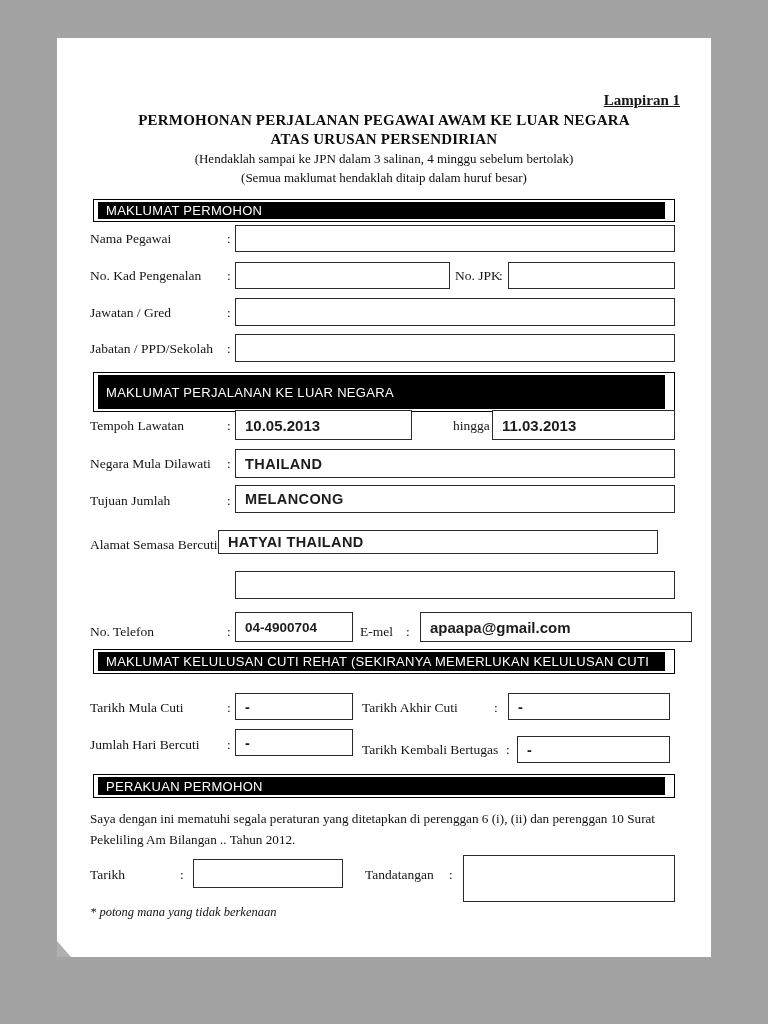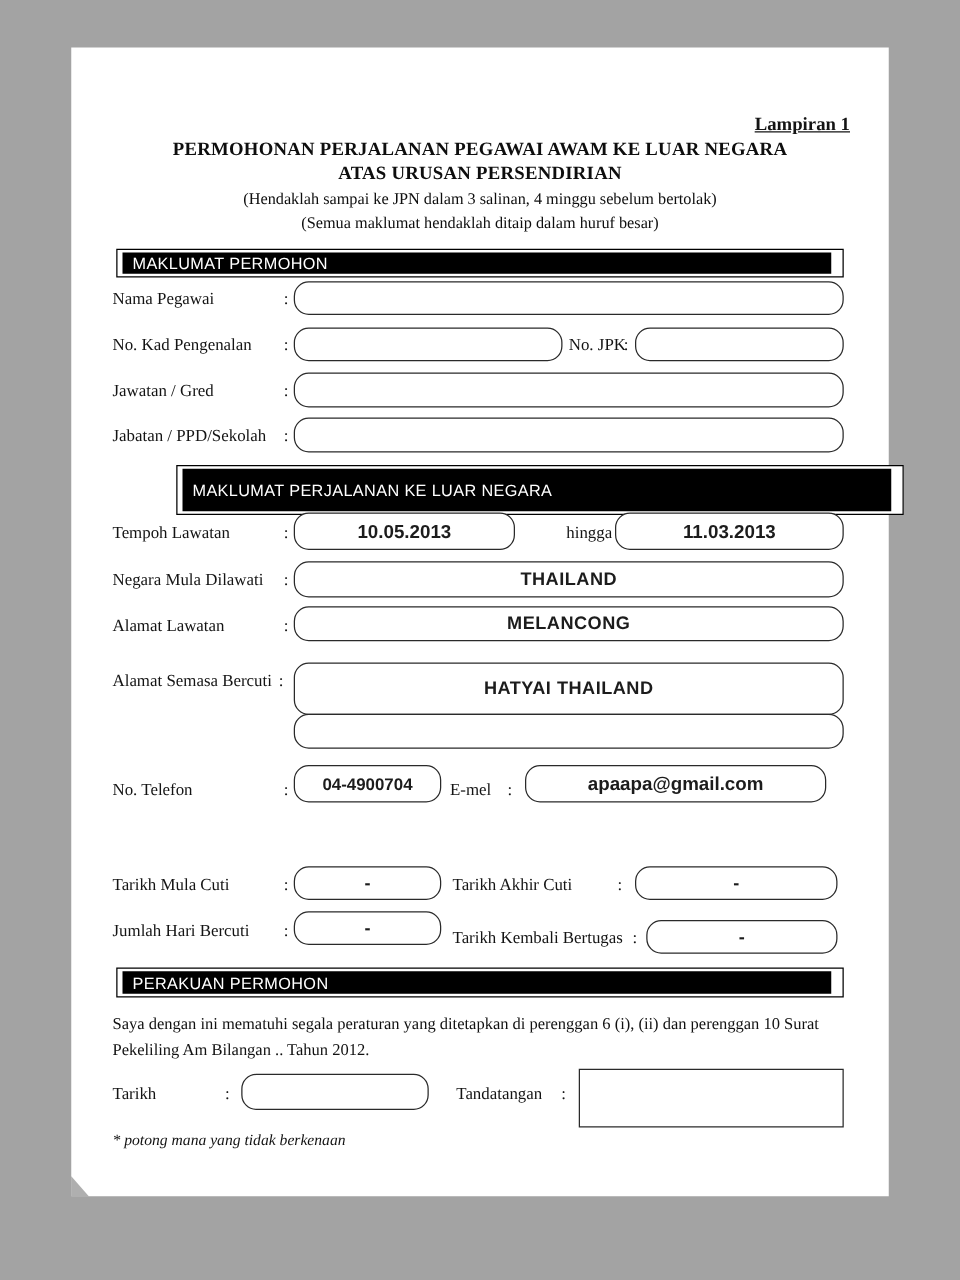--- a/index.html
+++ b/index.html
@@ -5,21 +5,21 @@
   * { margin:0; padding:0; box-sizing:border-box; }
   html,body { width:768px; height:1024px; }
   .canvas { position:relative; width:768px; height:1024px; background:#a3a3a3;
             font-family:"Liberation Serif", serif; overflow:hidden; }
   .sheet { position:absolute; left:57px; top:38px; width:654px; height:919px; background:#ffffff; }
   .lbl { position:absolute; font-size:13.5px; color:#141414; white-space:nowrap; }
   .ctr { position:absolute; left:57px; width:654px; text-align:center; color:#0e0e0e; white-space:nowrap; }
   .box { position:absolute; border:1.5px solid #2a2a2a; background:#fff;
          font-family:"Liberation Sans", sans-serif; font-weight:bold; font-size:14.5px;
          color:#1c1c1c; padding:0 9px; }
-  input.box { outline:none; border-radius:12px;text-align:center; }
+  input.box { outline:none; border-radius:0; }
   .bigbox { position:absolute; border:1.5px solid #2a2a2a; background:#fff; }
   .sec { position:absolute; left:93px; width:582px; border:1.5px solid #000; background:#fff; }
   .bar { position:absolute; left:4px; top:2px; bottom:2px; right:9px; background:#000; color:#fff;
          font-family:"Liberation Sans", sans-serif; font-size:13px; letter-spacing:.3px;
          display:flex; align-items:center; padding-left:8px; white-space:nowrap; }
   .para { position:absolute; font-size:13.2px; color:#111; line-height:21px; }
   .foot { position:absolute; font-style:italic; font-size:12.5px; color:#111; }
   .artifact { position:absolute; left:57px; top:941px; width:0; height:0;
               border-left:14px solid #6d6d6d; border-top:16px solid transparent; opacity:.55; }
 </style>
@@ -52,50 +52,53 @@
   <input class="box" style="left: 508px; top: 262px; width: 167px; height: 27px;" value="">
 
   <div class="lbl" style="left:90px;top:305px;">Jawatan / Gred</div>
   <div class="lbl" style="left:227px;top:305px;">:</div>
   <input class="box" style="left: 235px; top: 298px; width: 440px; height: 28px;" value="">
 
   <div class="lbl" style="left:90px;top:341px;">Jabatan / PPD/Sekolah</div>
   <div class="lbl" style="left:227px;top:341px;">:</div>
   <input class="box" style="left: 235px; top: 334px; width: 440px; height: 28px;" value="">
 
-  <div class="sec" style="top:372px;height:40px;margin-left:48px;">
+  <div class="sec" style="top:372px;height:40px;">
     <div class="bar">MAKLUMAT PERJALANAN KE LUAR NEGARA</div>
   </div>
 
   <div class="lbl" style="left:90px;top:418px;">Tempoh Lawatan</div>
   <div class="lbl" style="left:227px;top:418px;">:</div>
   <input class="box" style="left: 235px; top: 410px; width: 177px; height: 30px; font-size: 15px;" value="10.05.2013">
   <div class="lbl" style="left:453px;top:418px;">hingga</div>
   <input class="box" style="left: 492px; top: 410px; width: 183px; height: 30px; font-size: 15px;" value="11.03.2013">
 
   <div class="lbl" style="left:90px;top:456px;">Negara Mula Dilawati</div>
   <div class="lbl" style="left:227px;top:456px;">:</div>
   <input class="box" style="left: 235px; top: 449px; width: 440px; height: 29px; letter-spacing: 0.4px;" value="THAILAND">
 
-  <div class="lbl" style="left:90px;top:493px;">Alamat Lawatan</div>
+  <div class="lbl" style="left:90px;top:493px;">Tujuan Jumlah</div>
   <div class="lbl" style="left:227px;top:493px;">:</div>
   <input class="box" style="left: 235px; top: 485px; width: 440px; height: 28px; letter-spacing: 0.4px;" value="MELANCONG">
 
   <div class="lbl" style="left:90px;top:537px;">Alamat Semasa Bercuti</div>
   <div class="lbl" style="left:223px;top:537px;">:</div>
-  <input class="box" style="left: 235px; top: 530px; width: 440px; height: 42px; letter-spacing: 0.4px;" value="HATYAI THAILAND">
+  <input class="box" style="left: 218px; top: 530px; width: 440px; height: 24px; letter-spacing: 0.4px;" value="HATYAI THAILAND">
   <input class="box" style="left: 235px; top: 571px; width: 440px; height: 28px;" value="">
 
   <div class="lbl" style="left:90px;top:624px;">No. Telefon</div>
   <div class="lbl" style="left:227px;top:624px;">:</div>
   <input class="box" style="left: 235px; top: 612px; width: 118px; height: 30px; font-size: 13.5px;" value="04-4900704">
   <div class="lbl" style="left:360px;top:624px;">E-mel</div>
   <div class="lbl" style="left:406px;top:624px;">:</div>
-  <input class="box" style="left: 420px; top: 612px; width: 241px; height: 30px; font-size: 15px;" value="apaapa@gmail.com">
+  <input class="box" style="left: 420px; top: 612px; width: 272px; height: 30px; font-size: 15px;" value="apaapa@gmail.com">
 
+  <div class="sec" style="top:649px;height:25px;">
+    <div class="bar">MAKLUMAT KELULUSAN CUTI REHAT (SEKIRANYA MEMERLUKAN KELULUSAN CUTI</div>
+  </div>
 
   <div class="lbl" style="left:90px;top:700px;">Tarikh Mula Cuti</div>
   <div class="lbl" style="left:227px;top:700px;">:</div>
   <input class="box" style="left: 235px; top: 693px; width: 118px; height: 27px;" value="-">
   <div class="lbl" style="left:362px;top:700px;">Tarikh Akhir Cuti</div>
   <div class="lbl" style="left:494px;top:700px;">:</div>
   <input class="box" style="left: 508px; top: 693px; width: 162px; height: 27px;" value="-">
 
   <div class="lbl" style="left:90px;top:737px;">Jumlah Hari Bercuti</div>
   <div class="lbl" style="left:227px;top:737px;">:</div>

